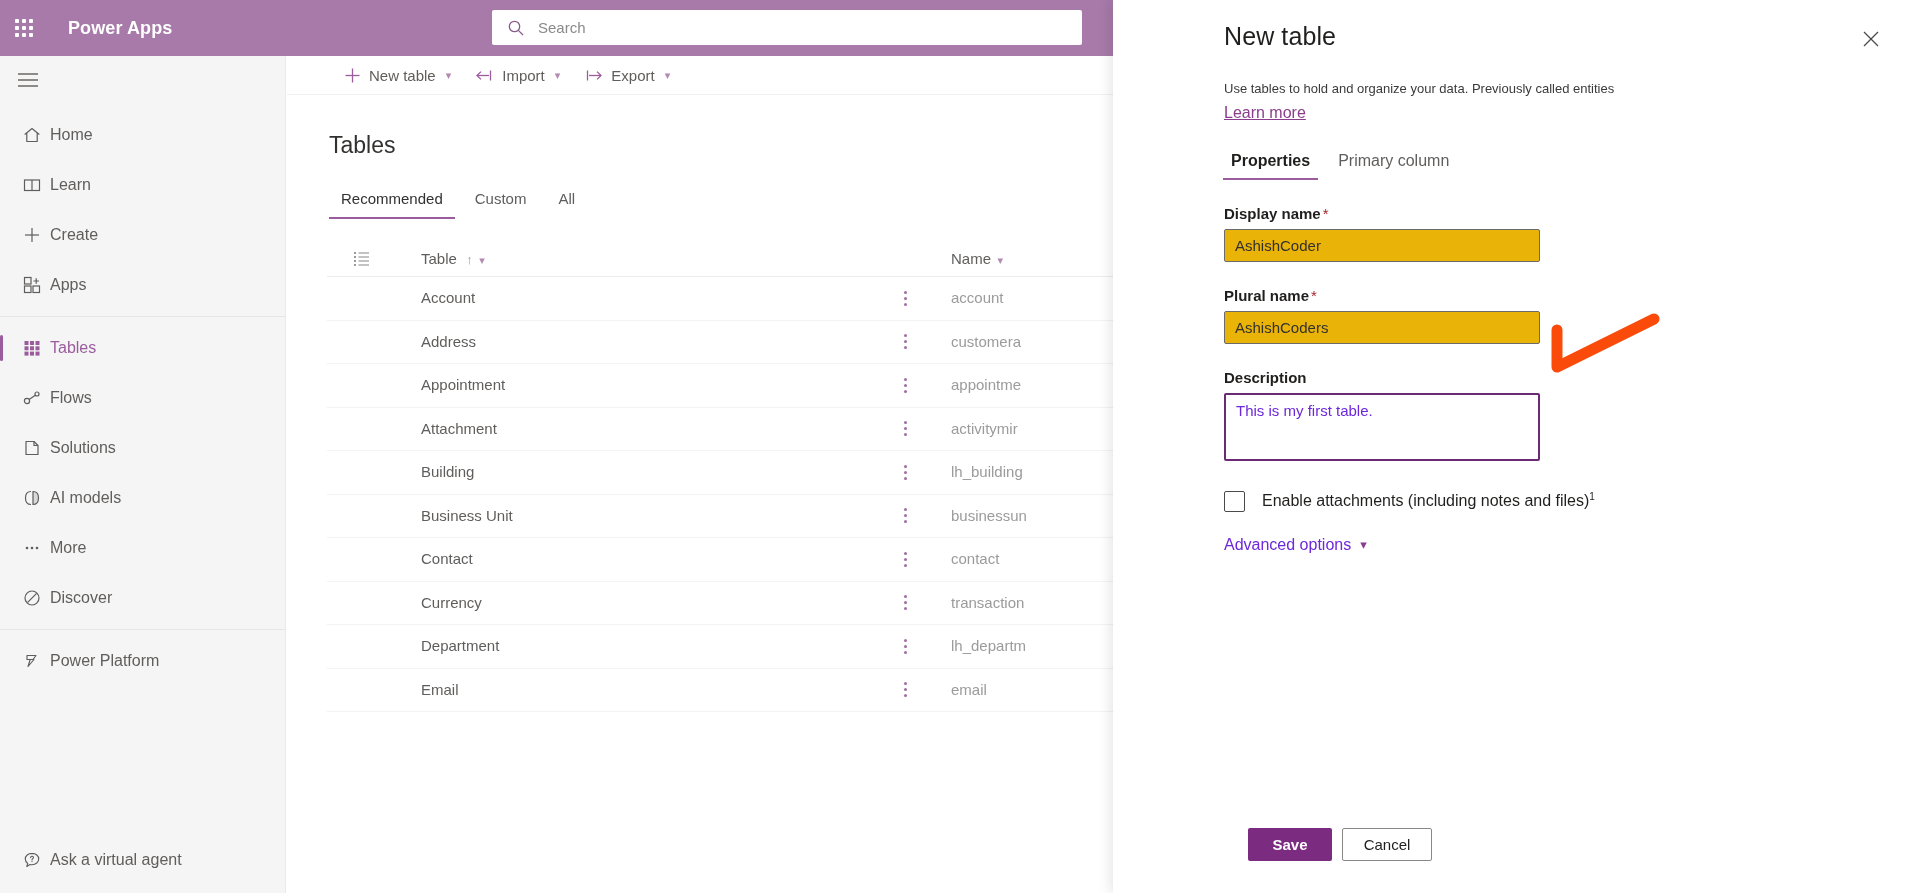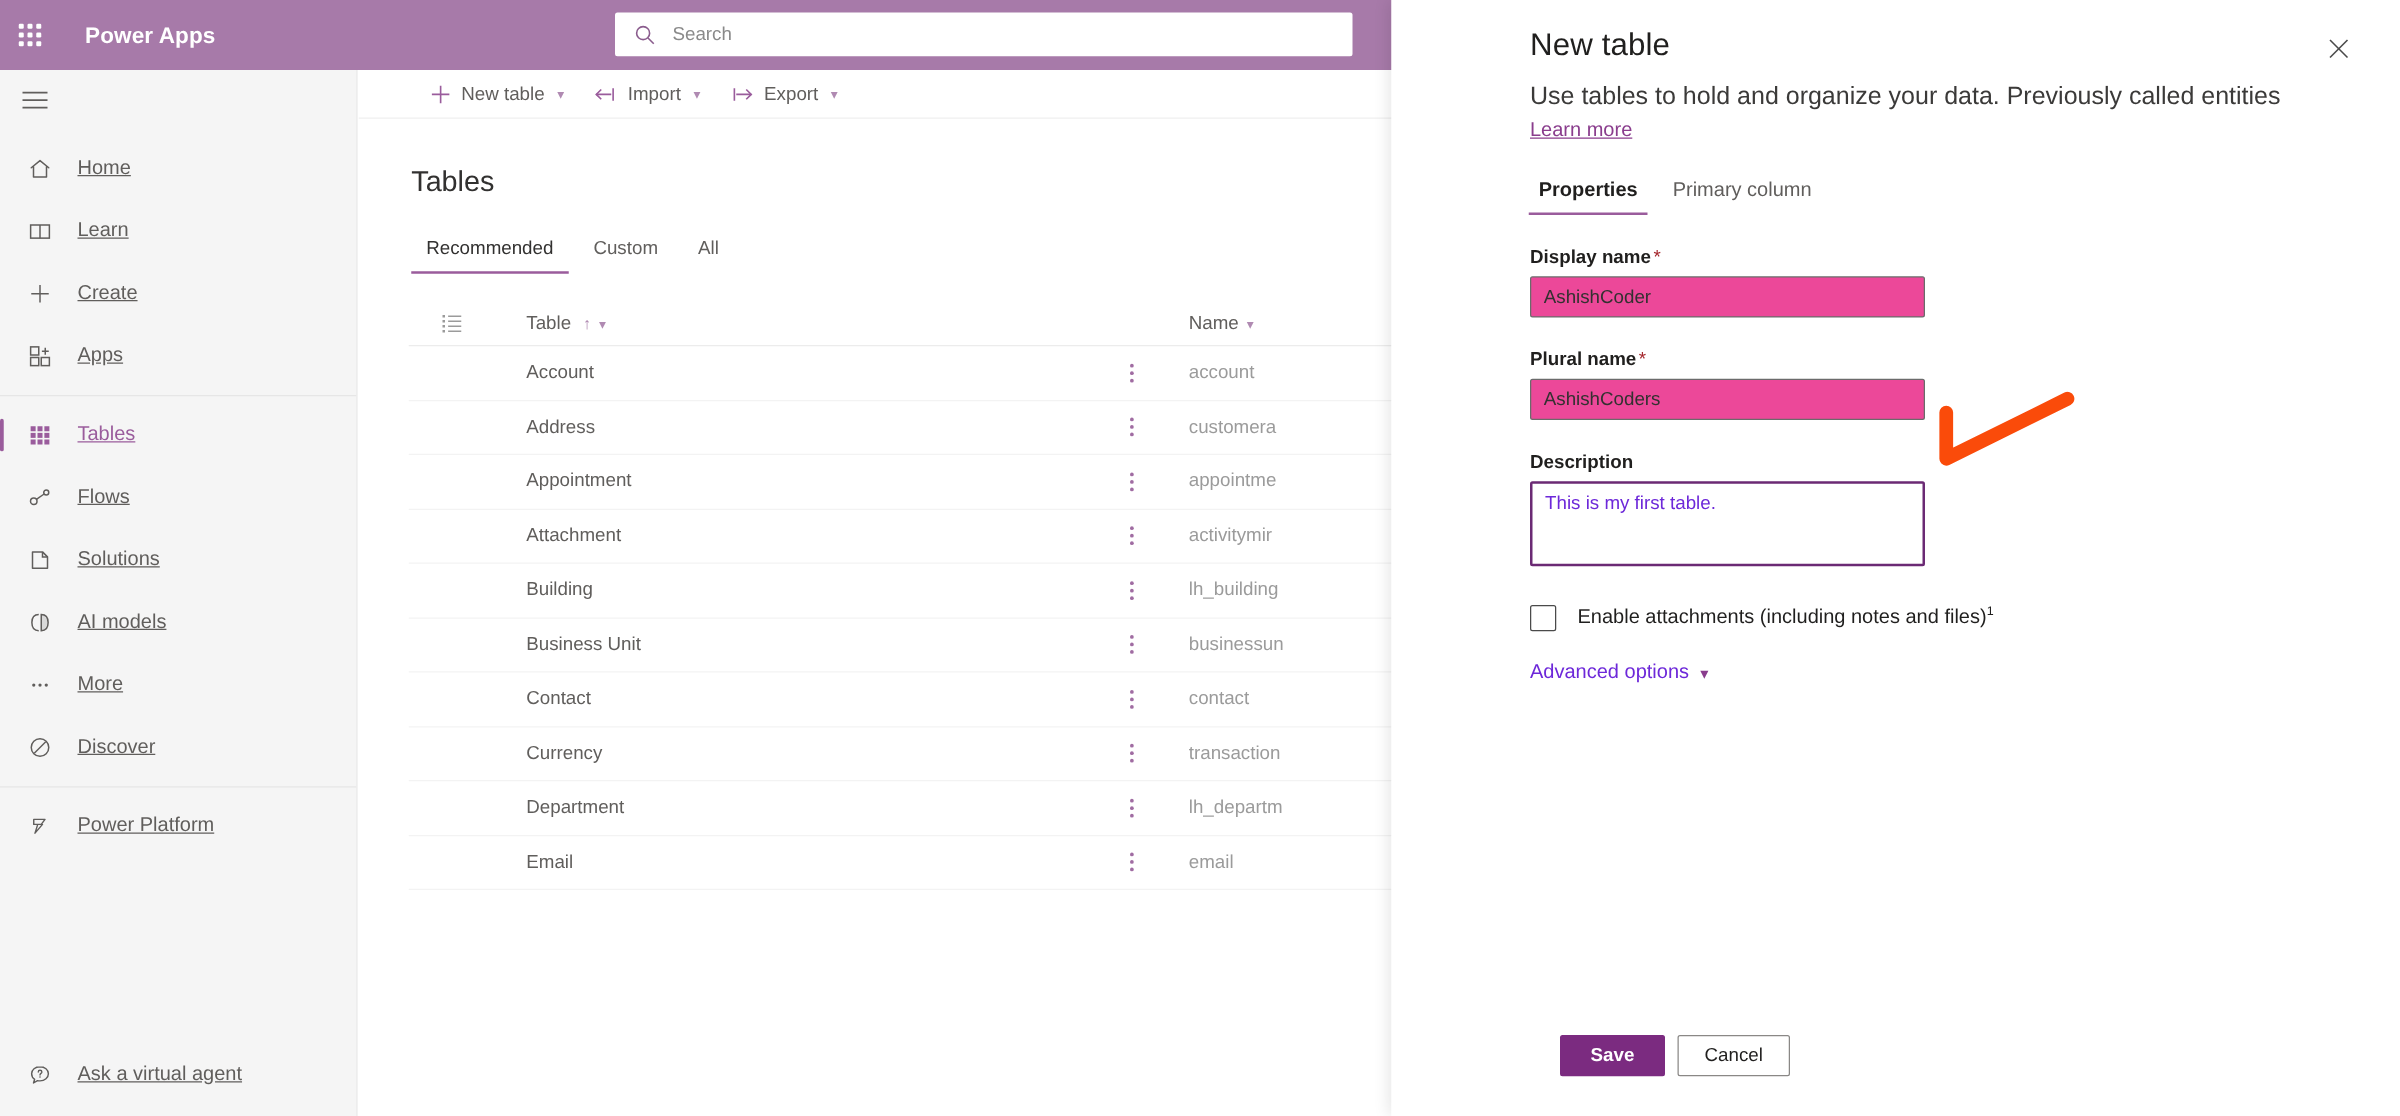--- a/index.html
+++ b/index.html
@@ -64,23 +64,22 @@
     position: relative; height: 50px;
     display: flex; align-items: center;
     padding-left: 14px; cursor: pointer;
   }
   .navitem .nicon {
     width: 36px; flex: none;
     display: flex; align-items: center; justify-content: center;
     color: #605e5c;
   }
   .navitem .nlabel {
-    font-size: 16px; color: #605e5c; margin-left: 12px;
+    font-size: 16px; color: #605e5c; 
     white-space: nowrap;
-    text-decoration: underline;
   }
   .navitem.active .nlabel { color: #9a5c9c; }
   .navitem.active .nicon { color: #9a5c9c; }
   .navitem.active::before {
     content: ""; position: absolute; left: 0; top: 12px;
     width: 3px; height: 26px; background: #9a5c9c; border-radius: 2px;
   }
   .navsep { height: 1px; background: #e6e6e6; margin: 6px 0; }
   .navbottom { position: absolute; bottom: 8px; left: 0; width: 100%; }
 
@@ -144,21 +143,21 @@
     position: absolute; top: 0; right: 0;
     width: 807px; height: 893px; background: #ffffff;
     box-shadow: -3px 0 12px rgba(0,0,0,.10);
     padding: 22px 0 0 0;
   }
   .panel-inner { padding-left: 111px; padding-right: 40px; }
   .panel-title {
     font-size: 25px; color: #201f1e; font-weight: normal; margin: 0;
     letter-spacing: .1px;
   }
-  .panel-sub { font-size: 20px; color: #3b3a39; margin-top: 13px; line-height: 1.3; }
+  .panel-sub { font-size: 13px; color: #3b3a39; margin-top: 30px; line-height: 1.3; }
   .learnmore {
     display: inline-block; margin-top: 6px;
     font-size: 16px; color: #8a3d8d; text-decoration: underline; cursor: pointer;
   }
   .closebtn {
     position: absolute; top: 22px; right: 32px;
     width: 34px; height: 34px; display: flex; align-items: center; justify-content: center;
     cursor: pointer; color: #4a4a4a;
   }
   .ptabs { display: flex; gap: 12px; margin-top: 26px; margin-left: -1px; }
@@ -173,21 +172,21 @@
   }
   .fieldlabel {
     font-size: 15px; color: #201f1e; font-weight: bold;
     margin-top: 25px; margin-bottom: 7px;
   }
   .req { color: #a4262c; font-weight: normal; margin-left: 2px; }
   .txtinput {
     width: 316px; height: 33px;
     border: 1px solid #6b6b6b; border-radius: 2px;
     padding: 0 10px; font-size: 15px; color: #323130;
-    font-family: "Liberation Sans", sans-serif; outline: none; background:#ec4899;
+    font-family: "Liberation Sans", sans-serif; outline: none; background:#eab308;
   }
   .txtarea {
     width: 316px; height: 68px;
     border: 2px solid #6b2a74; border-radius: 2px;
     padding: 7px 10px; font-size: 15px; color: #6d28d9;
     font-family: "Liberation Sans", sans-serif; outline: none; resize: none; background:#fff;
   }
   .checkrow { display: flex; margin-top: 26px; }
   .cbox {
     width: 21px; height: 21px; border: 1px solid #4a4a4a;

